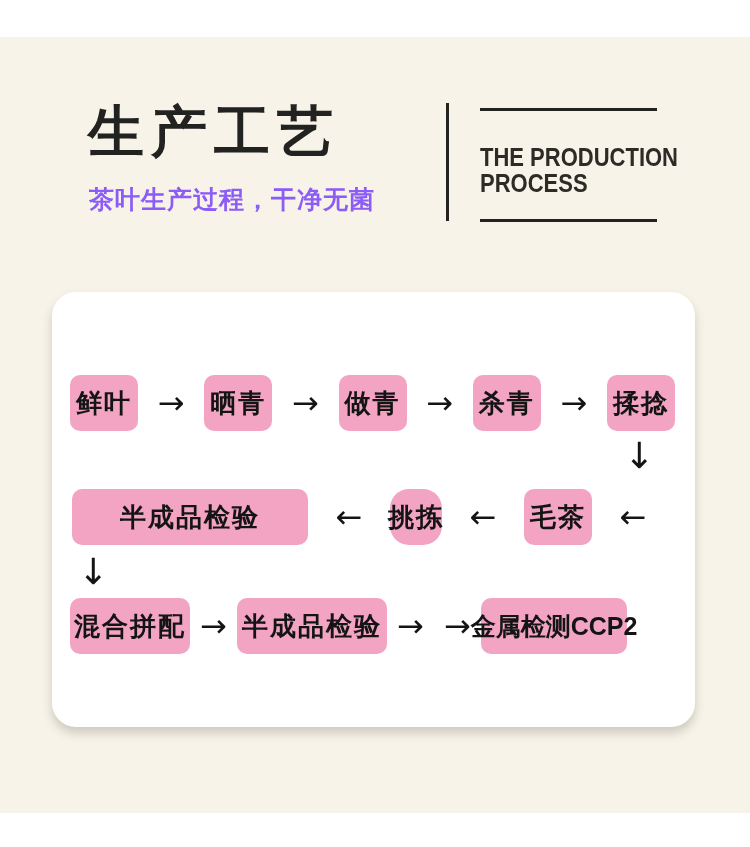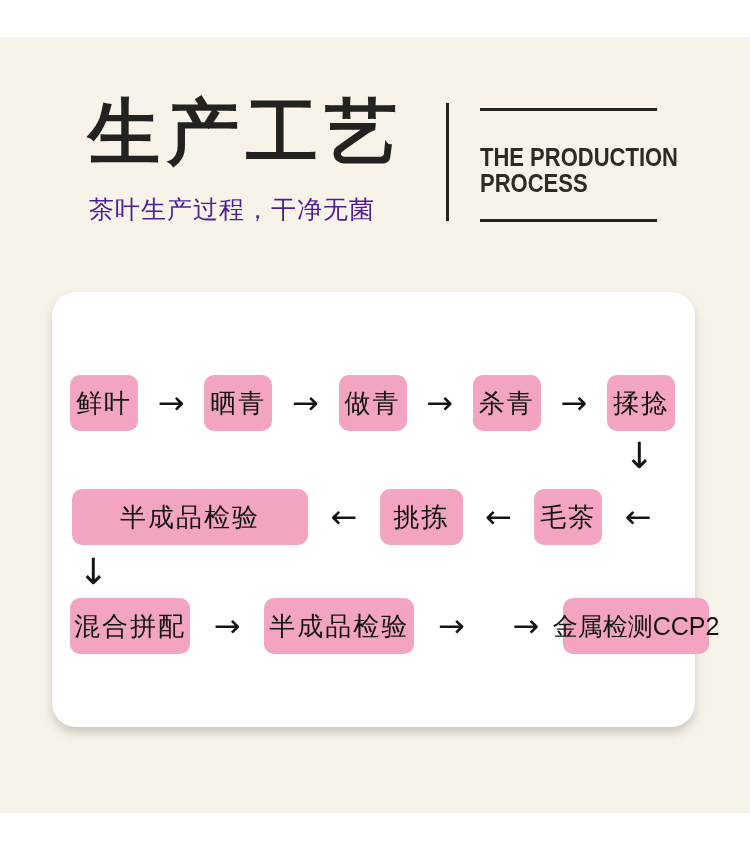--- a/index.html
+++ b/index.html
@@ -22,35 +22,35 @@
     position: absolute;
     left: 0; top: 37px;
     width: 750px; height: 776px;
     background: var(--page-cream);
   }
 
   
   .page-title {
     position: absolute;
     left: 88px; top: 98px;
-    font-size: 72px;
+    font-size: 56px;
     line-height: 68px;
     font-weight: bold;
     letter-spacing: 7px;
     color: #222220;
     white-space: nowrap;
   }
   .page-subtitle {
     position: absolute;
-    left: 89px; top: 194px;
+    left: 89px; top: 184px;
     font-size: 25px;
     line-height: 30px;
-    font-weight: 400;
+    font-weight: 700;
     letter-spacing: 1px;
-    color: #4c1d95;
+    color: #8b5cf6;
     white-space: nowrap;
   }
   .header-divider {
     position: absolute;
     left: 446px; top: 103px;
     width: 3px; height: 118px;
     background: #22221f;
   }
   .en-block {
     position: absolute;
@@ -87,39 +87,39 @@
     box-shadow: 0 6px 10px rgba(90, 80, 70, 0.25);
   }
   .flow-row {
     position: absolute;
     display: flex;
     align-items: center;
     height: 56px;
   }
   .row1 { left: 18px; top: 83px;  width: 605px; }
   .row2 { left: 20px; top: 197px; width: 602px; }
-  .row3 { left: 18px; top: 306px; width: 639px; }
+  .row3 { left: 18px; top: 306px; width: 557px; }
 
   .fbox {
     height: 56px;
     background: var(--accent-pink);
     border-radius: 10px;
     display: flex;
     align-items: center;
     justify-content: center;
     font-size: 26px;
-    font-weight: 400;
+    font-weight: 700;
     letter-spacing: 2px;
     color: #141414;
     white-space: nowrap;
     flex: 0 0 auto;
   }
   .fbox.small { font-size: 25px; letter-spacing: 0; }
   .w68  { width: 68px; }
-  .w66  { width: 83px; }
+  .w66  { width: 52px; border-radius: 19px; }
   .w70  { width: 70px; }
   .w120 { width: 120px; }
   .w146 { width: 146px; }
   .w150 { width: 150px; }
   .w236 { width: 236px; }
 
   .arrow-cell {
     flex: 1 1 auto;
     display: flex;
     align-items: center;

